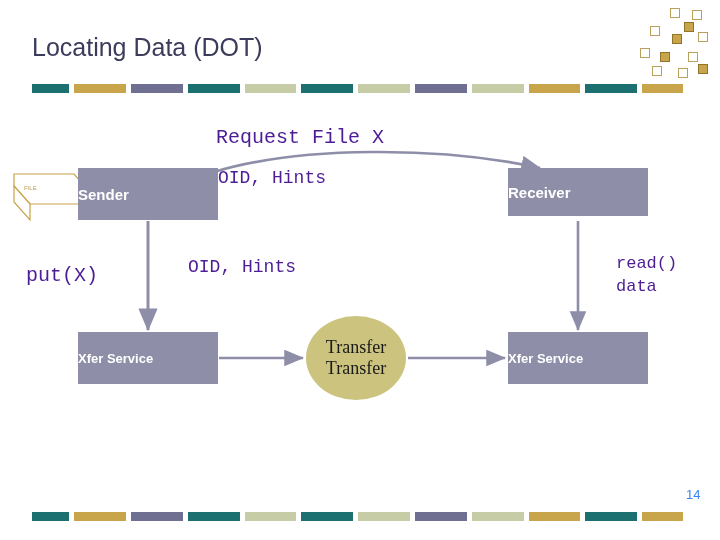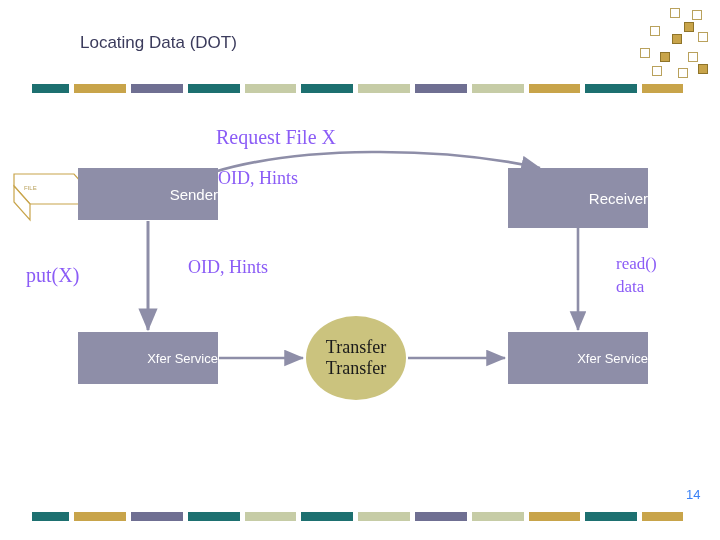--- a/index.html
+++ b/index.html
@@ -18,26 +18,25 @@
     width: 720px;
     height: 540px;
     background: #ffffff;
   }
 
   
   .title {
     position: absolute;
     left: 32px;
     top: 33px;
-    font-size: 17px;
+    font-size: 25px;
     color: #3b3b5c;
     font-family: "Liberation Sans", sans-serif;
     letter-spacing: 0px;
     white-space: nowrap;
-    margin-left: 48px;
   }
 
   
   .colorbar {
     position: absolute;
     height: 9px;
     display: flex;
   }
   .colorbar.top {
     left: 32px;
@@ -82,28 +81,28 @@
     width: 80px;
     height: 55px;
   }
 
   
   .box {
     position: absolute;
     box-sizing: border-box;
     display: flex;
     align-items: center;
-    justify-content: flex-end;
+    justify-content: flex-start;
     color: #ffffff;
-    font-weight: normal;
+    font-weight: bold;
     font-family: "Liberation Sans", sans-serif;
     text-align: center;
   }
   .box.sender   { left: 78px;  top: 168px; width: 140px; height: 52px; background:#8e8ea8; font-size: 15px; }
-  .box.receiver { left: 508px; top: 168px; width: 140px; height: 60px; background:#8e8ea8; font-size: 15px; }
+  .box.receiver { left: 508px; top: 168px; width: 140px; height: 48px; background:#8e8ea8; font-size: 15px; }
   .box.xfer-l   { left: 78px;  top: 332px; width: 140px; height: 52px; background:#8e8ea8; font-size: 13px; }
   .box.xfer-r   { left: 508px; top: 332px; width: 140px; height: 52px; background:#8e8ea8; font-size: 13px; }
 
   .ellipse {
     position: absolute;
     left: 306px;
     top: 316px;
     width: 100px;
     height: 84px;
     border-radius: 50%;
@@ -115,22 +114,22 @@
     color: #1a1a1a;
     font-family: "Liberation Serif", serif;
     font-size: 18px;
     line-height: 1.15;
     text-align: left;
   }
 
   
   .lbl {
     position: absolute;
-    font-family: Liberation Serif, serif;
-    color: #8b5cf6;
+    font-family: Liberation Mono, monospace;
+    color: #4c1d95;
     white-space: pre;
   }
   .lbl.request   { left: 216px; top: 126px; font-size: 20px; }
   .lbl.oid1      { left: 218px; top: 168px; font-size: 18px; }
   .lbl.putx      { left: 26px;  top: 264px; font-size: 20px; }
   .lbl.oid2      { left: 188px; top: 257px; font-size: 18px; }
   .lbl.getoid    { left: 384px; top: 269px; font-size: 18px; }
   .lbl.read      { left: 616px; top: 253px; font-size: 17px; line-height: 1.35; }
 
   

